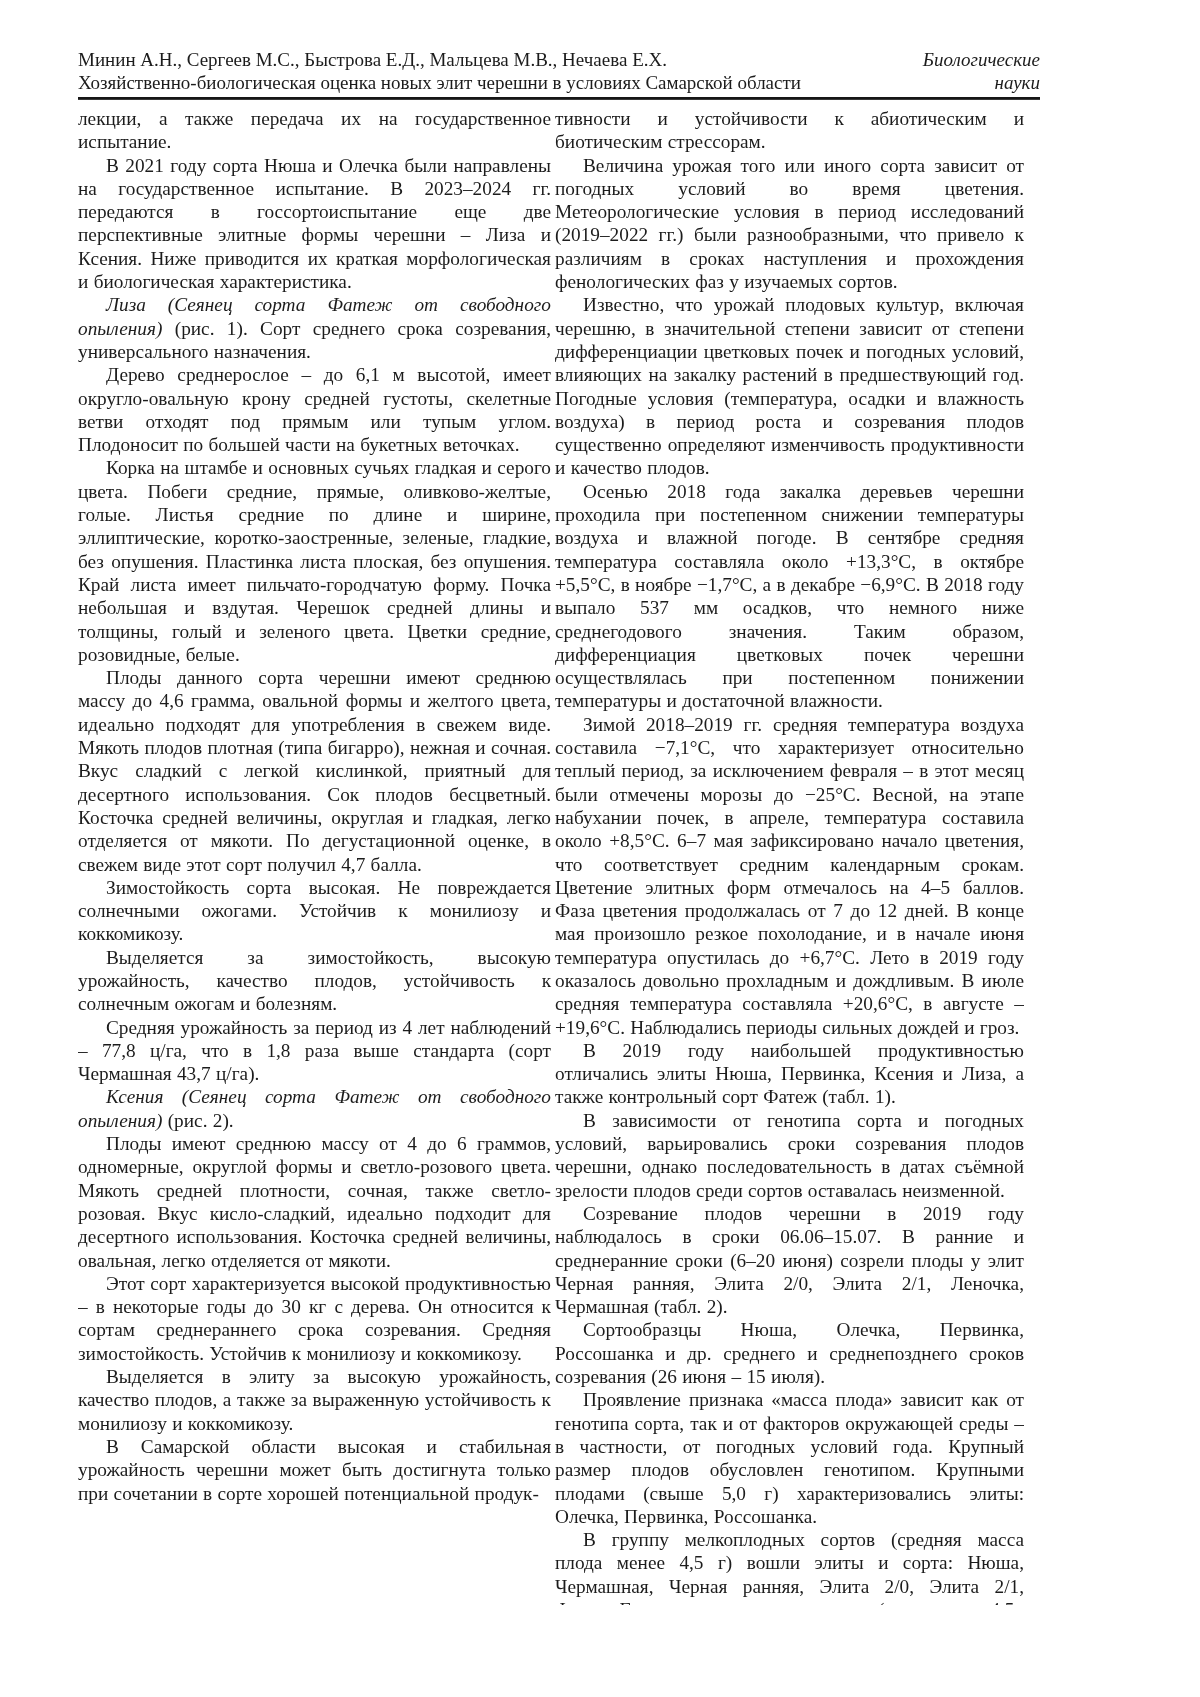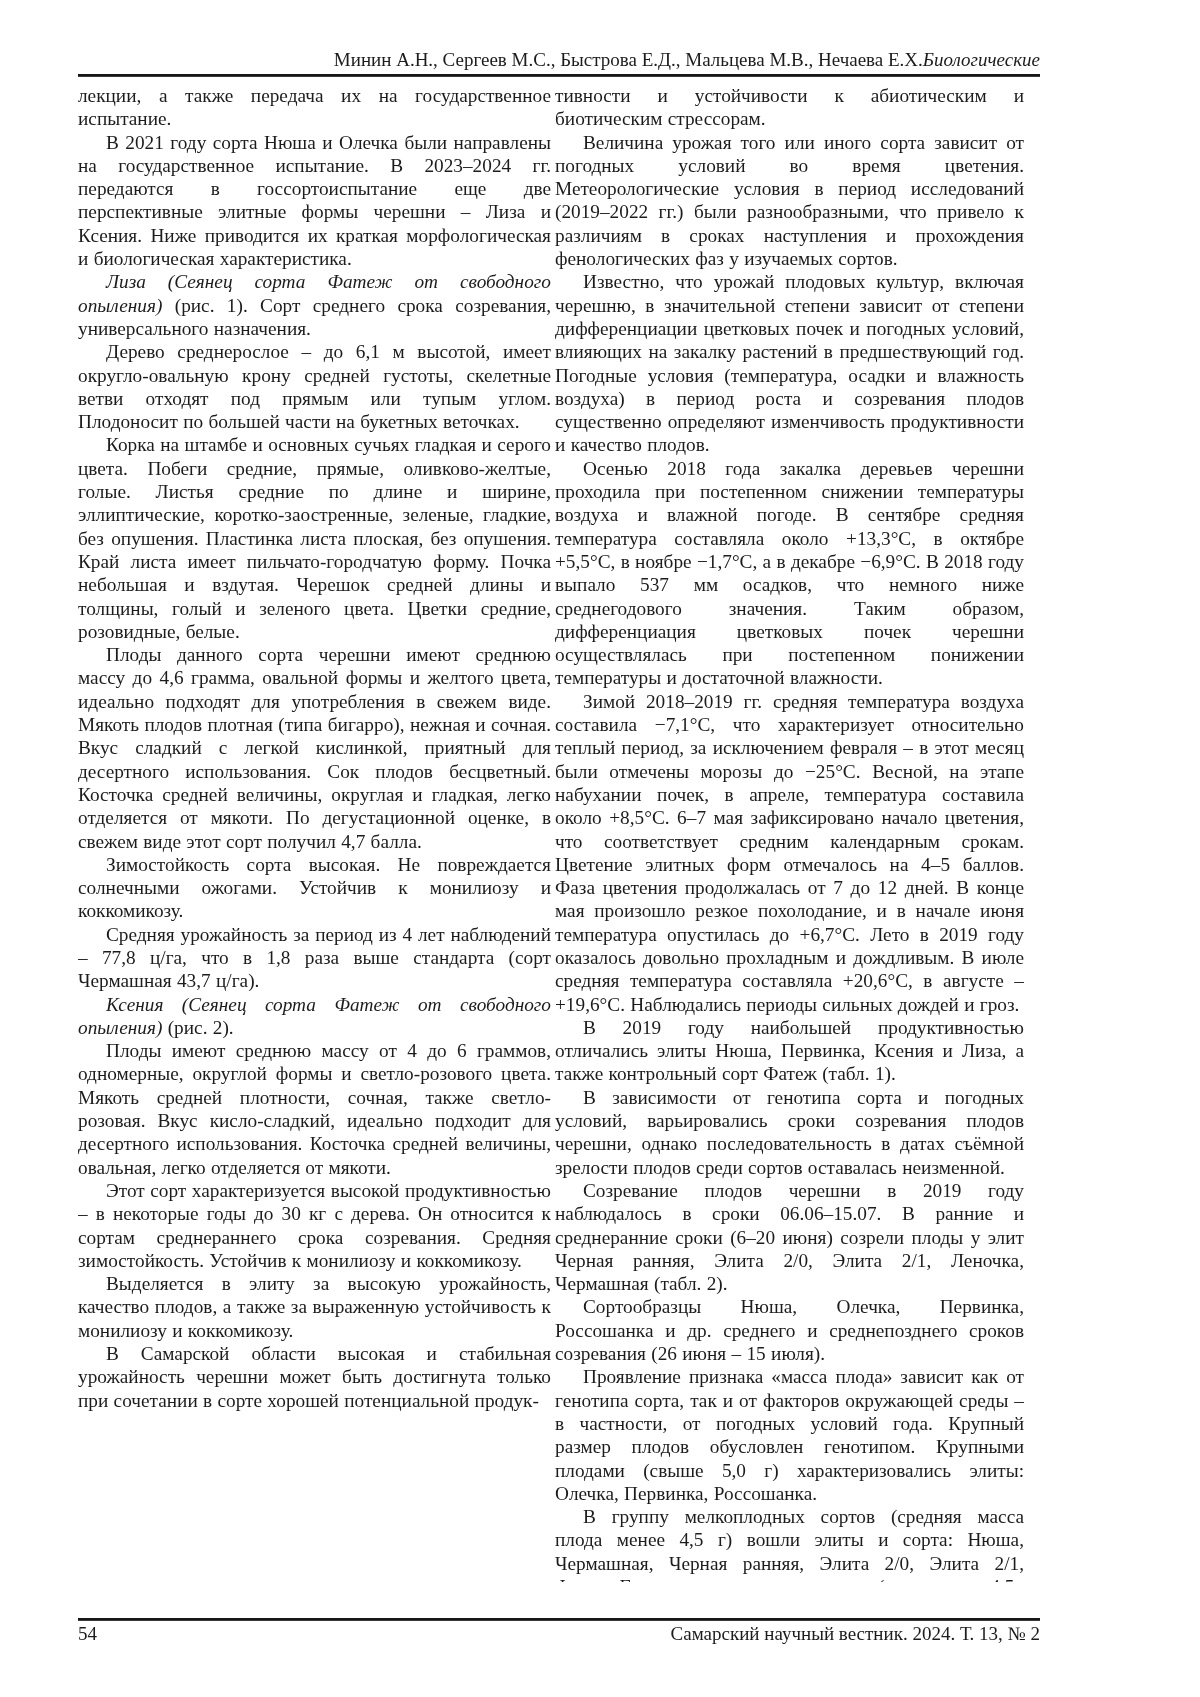--- a/index.html
+++ b/index.html
@@ -17,21 +17,21 @@
     overflow: hidden;
   }
   .content {
     position: absolute;
     top: 48px;
     left: 78px;
     width: 962px;
   }
   .hdr-row {
     display: flex;
-    justify-content: flex-end;
+    justify-content: space-between;
     align-items: baseline;
     font-size: 19px;
     line-height: 23px;
   }
   .hdr-row .left-part { white-space: nowrap; }
   .hdr-row .right-part { font-style: italic; text-align: right; }
   .rule {
     height: 2px;
     background: #161616;
     border-bottom: 1px solid #3a3a3a;
@@ -74,31 +74,36 @@
 </head>
 <body>
 
 <div class="page">
   <div class="content">
 
     <div class="hdr-row">
       <span class="left-part">Минин А.Н., Сергеев М.С., Быстрова Е.Д., Мальцева М.В., Нечаева Е.Х.</span>
       <span class="right-part">Биологические</span>
     </div>
+    <div class="hdr-row">
+      <span class="left-part">Хозяйственно-биологическая оценка новых элит черешни в условиях Самарской области</span>
+      <span class="right-part">науки</span>
+    </div>
     <div class="rule header-rule"></div>
 
     <div class="columns">
       <div class="col col-left">
         <p class="noindent">лекции, а также передача их на государственное испытание.</p>
         <p>В 2021 году сорта Нюша и Олечка были направлены на государственное испытание. В 2023–2024 гг. передаются в госсортоиспытание еще две перспективные элитные формы черешни – Лиза и Ксения. Ниже приводится их краткая морфологическая и биологическая характеристика.</p>
         <p><span class="it">Лиза (Сеянец сорта Фатеж от свободного опыления)</span><span> (рис. 1). Сорт среднего срока созревания, универсального назначения.</span></p>
         <p>Дерево среднерослое – до 6,1 м высотой, имеет округло-овальную крону средней густоты, скелетные ветви отходят под прямым или тупым углом. Плодоносит по большей части на букетных веточках.</p>
         <p>Корка на штамбе и основных сучьях гладкая и серого цвета. Побеги средние, прямые, оливково-желтые, голые. Листья средние по длине и ширине, эллиптические, коротко-заостренные, зеленые, гладкие, без опушения. Пластинка листа плоская, без опушения. Край листа имеет пильчато-городчатую форму. Почка небольшая и вздутая. Черешок средней длины и толщины, голый и зеленого цвета. Цветки средние, розовидные, белые.</p>
         <p>Плоды данного сорта черешни имеют среднюю массу до 4,6 грамма, овальной формы и желтого цвета, идеально подходят для употребления в свежем виде. Мякоть плодов плотная (типа бигарро), нежная и сочная. Вкус сладкий с легкой кислинкой, приятный для десертного использования. Сок плодов бесцветный. Косточка средней величины, округлая и гладкая, легко отделяется от мякоти. По дегустационной оценке, в свежем виде этот сорт получил 4,7 балла.</p>
         <p>Зимостойкость сорта высокая. Не повреждается солнечными ожогами. Устойчив к монилиозу и коккомикозу.</p>
+        <p>Выделяется за зимостойкость, высокую урожайность, качество плодов, устойчивость к солнечным ожогам и болезням.</p>
         <p>Средняя урожайность за период из 4 лет наблюдений – 77,8 ц/га, что в 1,8 раза выше стандарта (сорт Чермашная 43,7 ц/га).</p>
         <p><span class="it">Ксения (Сеянец сорта Фатеж от свободного опыления)</span><span> (рис. 2).</span></p>
         <p>Плоды имеют среднюю массу от 4 до 6 граммов, одномерные, округлой формы и светло-розового цвета. Мякоть средней плотности, сочная, также светло-розовая. Вкус кисло-сладкий, идеально подходит для десертного использования. Косточка средней величины, овальная, легко отделяется от мякоти.</p>
         <p>Этот сорт характеризуется высокой продуктивностью – в некоторые годы до 30 кг с дерева. Он относится к сортам среднераннего срока созревания. Средняя зимостойкость. Устойчив к монилиозу и коккомикозу.</p>
         <p>Выделяется в элиту за высокую урожайность, качество плодов, а также за выраженную устойчивость к монилиозу и коккомикозу.</p>
         <p>В Самарской области высокая и стабильная урожайность черешни может быть достигнута только при сочетании в сорте хорошей потенциальной продук-</p>
       </div>
       <div class="col col-right">
         <p class="noindent">тивности и устойчивости к абиотическим и биотическим стрессорам.</p>
         <p>Величина урожая того или иного сорта зависит от погодных условий во время цветения. Метеорологические условия в период исследований (2019–2022 гг.) были разнообразными, что привело к различиям в сроках наступления и прохождения фенологических фаз у изучаемых сортов.</p>
@@ -108,20 +113,13 @@
         <p>В 2019 году наибольшей продуктивностью отличались элиты Нюша, Первинка, Ксения и Лиза, а также контрольный сорт Фатеж (табл. 1).</p>
         <p>В зависимости от генотипа сорта и погодных условий, варьировались сроки созревания плодов черешни, однако последовательность в датах съёмной зрелости плодов среди сортов оставалась неизменной.</p>
         <p>Созревание плодов черешни в 2019 году наблюдалось в сроки 06.06–15.07. В ранние и среднеранние сроки (6–20 июня) созрели плоды у элит Черная ранняя, Элита 2/0, Элита 2/1, Леночка, Чермашная (табл. 2).</p>
         <p>Сортообразцы Нюша, Олечка, Первинка, Россошанка и др. среднего и среднепозднего сроков созревания (26 июня – 15 июля).</p>
         <p>Проявление признака «масса плода» зависит как от генотипа сорта, так и от факторов окружающей среды – в частности, от погодных условий года. Крупный размер плодов обусловлен генотипом. Крупными плодами (свыше 5,0 г) характеризовались элиты: Олечка, Первинка, Россошанка.</p>
         <p>В группу мелкоплодных сортов (средняя масса плода менее 4,5 г) вошли элиты и сорта: Нюша, Чермашная, Черная ранняя, Элита 2/0, Элита 2/1, Фатеж. Группу среднеплодных сортов (масса плода 4,5–5,0 г) составили Черноокая, Леночка, Лиза, Ксения, Калинка.</p>
       </div>
     </div>
   </div>
 
-  <div class="footer">
-    <div class="rule"></div>
-    <div class="footer-row">
-      <span>54</span>
-      <span>Самарский научный вестник. 2024. Т. 13, № 2</span>
-    </div>
-  </div>
 </div>
 
 </body></html>

